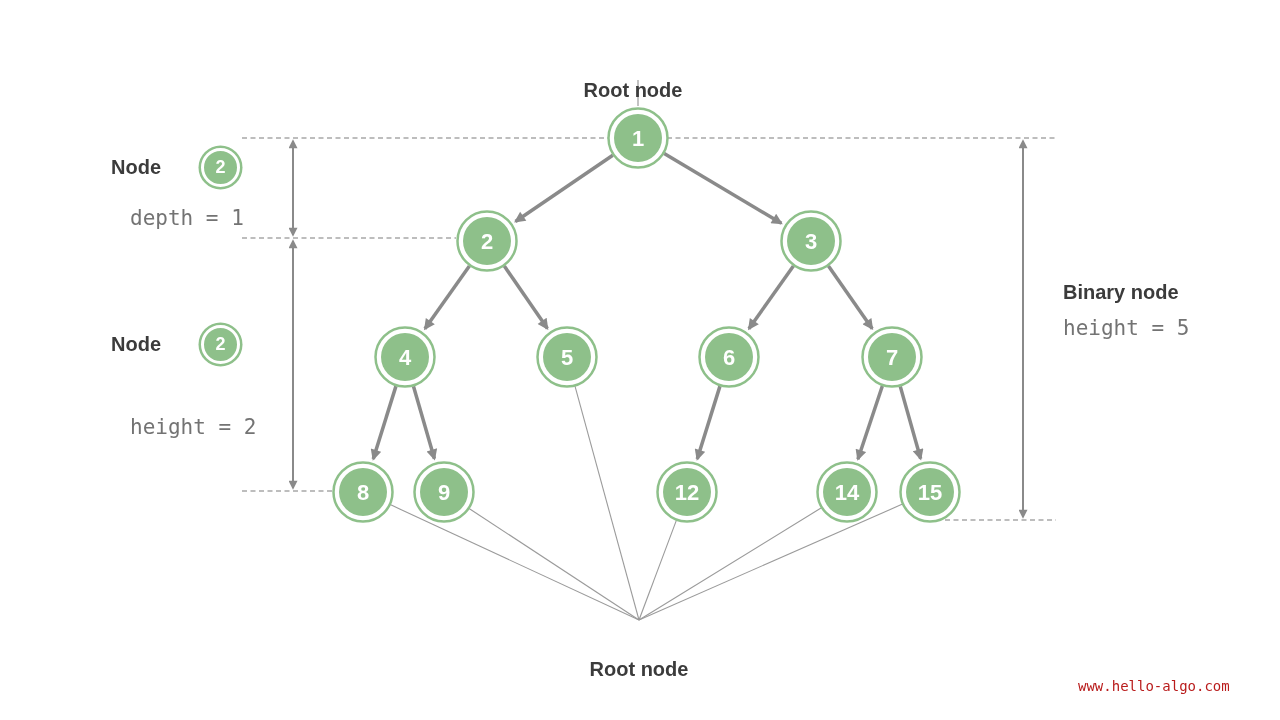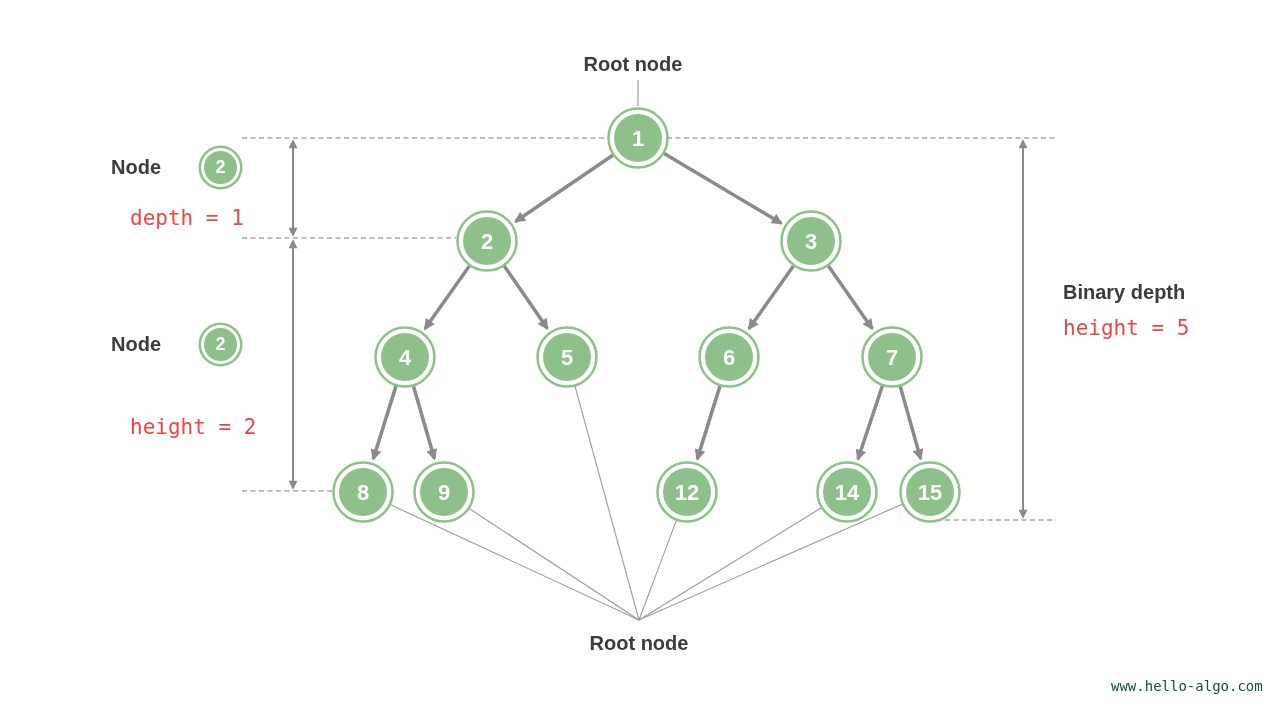--- a/index.html
+++ b/index.html
@@ -7,36 +7,35 @@
     position:relative; width:1280px; height:720px; background:#ffffff;
     font-family:"Liberation Sans", sans-serif; overflow:hidden;
   }
   #tree-svg { position:absolute; left:0; top:0; }
   .bold-label {
     position:absolute; font-weight:700; font-size:20px; color:#3b3b3b;
     line-height:24px; white-space:nowrap;
   }
   .mono-label {
     position:absolute; font-family:"DejaVu Sans Mono", monospace;
-    font-size:21px; color:#ef4444; line-height:26px; white-space:nowrap;
+    font-size:21px; color:#737373; line-height:26px; white-space:nowrap;
   }
-  .centered { transform:translateX(-50%); }
+  .centered { transform:translateX(-50%);margin-top:26px; }
   .badge {
     position:absolute; width:33px; height:33px; border-radius:50%;
     background:#8EC08A; border:3px solid #ffffff;
     box-shadow:0 0 0 2.5px #8EC08A;
     color:#ffffff; font-weight:700; font-size:18px;
     display:flex; align-items:center; justify-content:center;
     font-family:"Liberation Sans", sans-serif;
   }
   .watermark {
     position:absolute; left:1078px; top:678px;
-    font-family:"DejaVu Sans Mono", monospace; font-size:14px; color:#14532d;
+    font-family:"DejaVu Sans Mono", monospace; font-size:14px; color:#b91c1c;
     white-space:nowrap;
-    margin-left:33px;
   }
   
   .root-label   { left:633px; top:52px; }
   .leaf-label   { left:639px; top:631px; }
   .depth-word   { left:111px; top:155px; }
   .depth-badge  { left:201px; top:148px; }
   .depth-expr   { left:130px; top:205px; }
   .height-word  { left:111px; top:332px; }
   .height-badge { left:201px; top:325px; }
   .height-expr  { left:130px; top:382px;margin-top:32px; }
@@ -149,18 +148,18 @@
   <div class="bold-label centered leaf-label">Root node</div>
 
   <div class="bold-label depth-word">Node</div>
   <div class="badge depth-badge">2</div>
   <div class="mono-label depth-expr">depth = 1</div>
 
   <div class="bold-label height-word">Node</div>
   <div class="badge height-badge">2</div>
   <div class="mono-label height-expr">height = 2</div>
 
-  <div class="bold-label tree-title">Binary depth</div>
+  <div class="bold-label tree-title">Binary node</div>
   <div class="mono-label tree-expr">height = 5</div>
 
   <div class="watermark">www.hello-algo.com</div>
 
 </div>
 
 </body></html>

